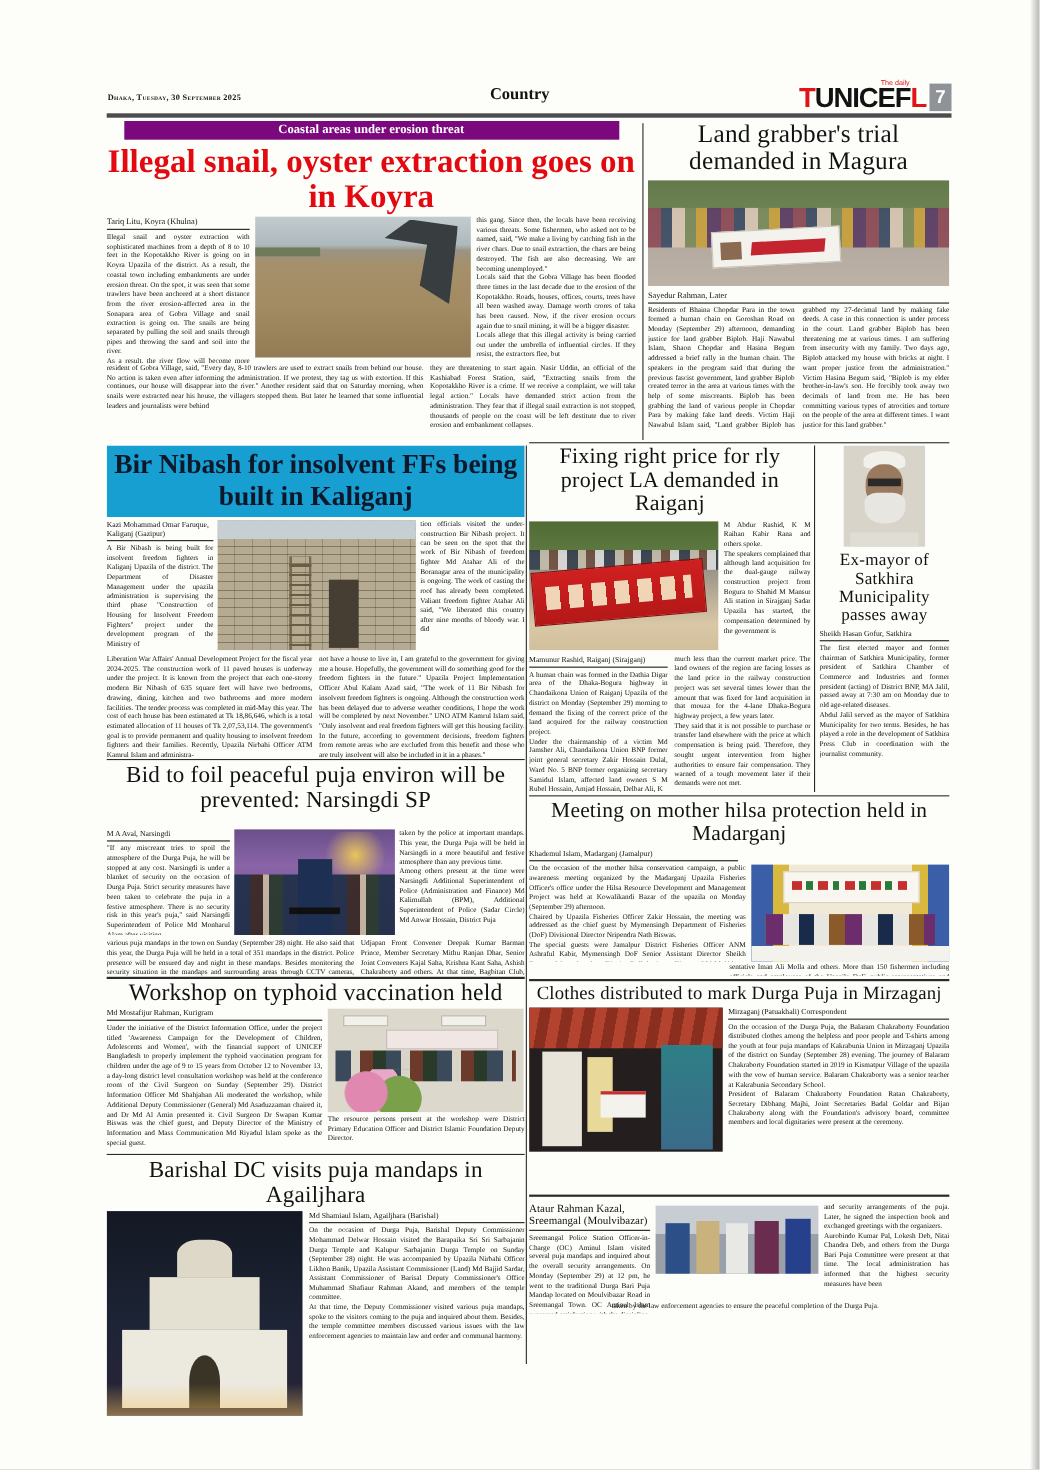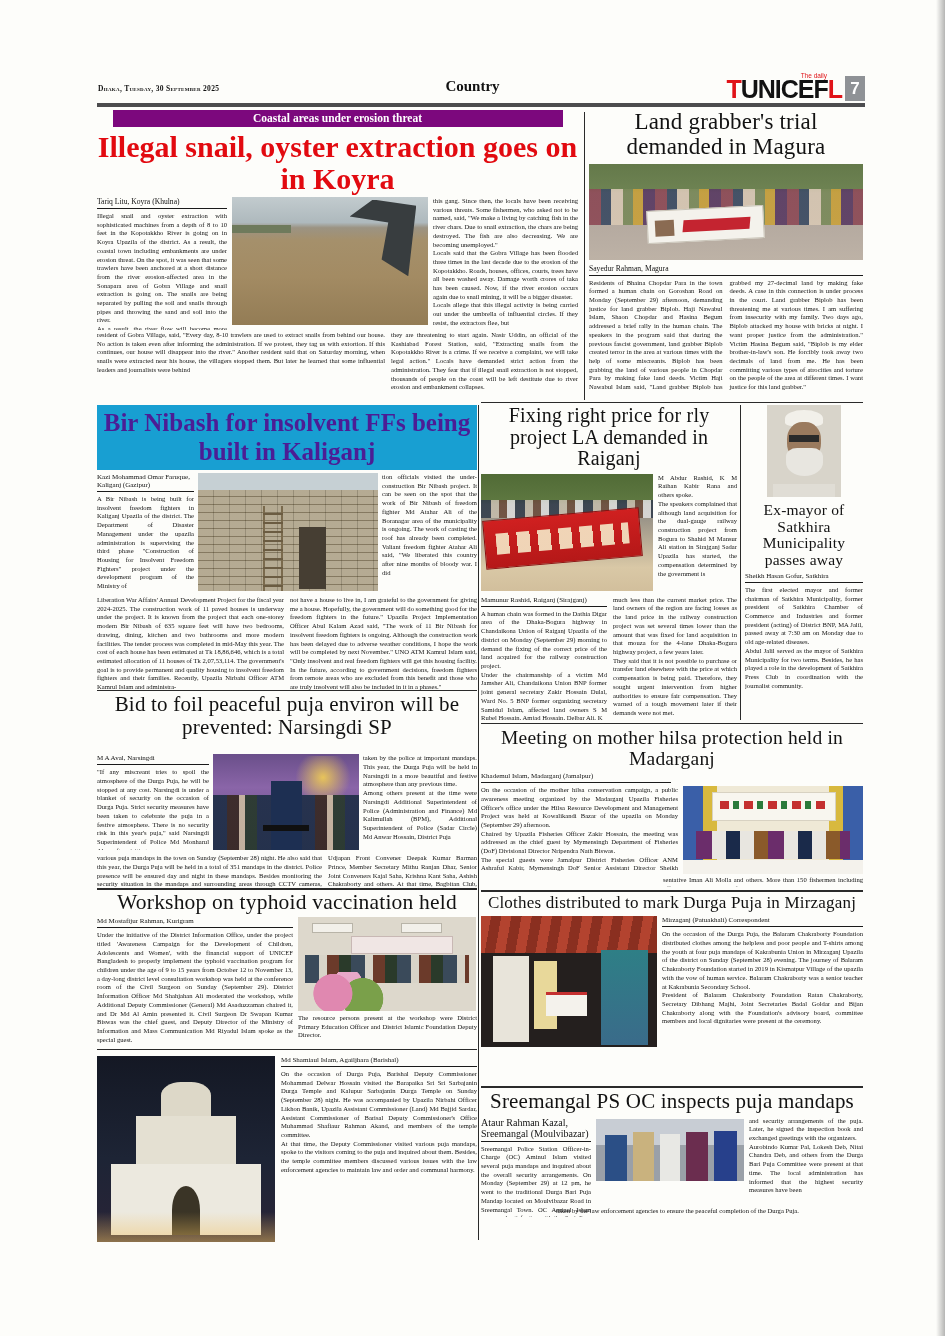--- a/index.html
+++ b/index.html
@@ -7,21 +7,21 @@
         font-family:"Liberation Serif",serif;color:#121212;}
   #page::after{content:"";position:absolute;top:0;right:0;width:9px;height:100%;
         background:linear-gradient(90deg,rgba(0,0,0,0),rgba(110,110,110,.5));pointer-events:none;}
   .art{position:absolute;overflow:hidden;}
   .txt{font-size:6.6px;line-height:1.32;text-align:justify;white-space:pre-line;overflow:hidden;}
   .byline{font-size:7.6px;border-bottom:1px solid #1a1a1a;padding-bottom:2px;margin-bottom:3px;}
   .hl-black{font-weight:400;text-align:center;line-height:1.08;letter-spacing:.2px;}
   .hl-red{color:#e20a10;font-weight:700;text-align:center;line-height:1.05;}
   .kicker{background:#7c087d;color:#fff;font-weight:700;text-align:center;
           font-size:11.5px;height:17px;line-height:17px;width:450px;margin:0 auto;}
-  .banner-blue{background:#189fd2;color:#4c1d95;font-weight:700;text-align:center;
+  .banner-blue{background:#189fd2;color:#0f172a;font-weight:700;text-align:center;
           font-size:25px;line-height:1.16;padding:3px 0 4px;}
   .row{display:flex;gap:5px;}
   .vr{position:absolute;width:1px;background:#2a2a2a;}
   .hrule{position:absolute;background:#2a2a2a;height:1px;}
   .hrule.thick{height:2px;}
   .headrule{position:absolute;left:97px;top:103px;width:768px;height:4px;background:#4c4c4e;}
   
   .dateline{position:absolute;left:98px;top:84px;font-size:7.5px;font-weight:700;font-variant:small-caps;letter-spacing:.3px;}
   .section-title{position:absolute;left:0;right:0;top:78px;text-align:center;font-size:15px;font-weight:700;}
   .masthead{position:absolute;right:80px;top:76px;width:180px;height:26px;text-align:right;}
@@ -139,21 +139,21 @@
 
   <article class="art" style="left:589px;top:110px;width:274px;height:292px;">
     <h2 class="hl-black" style="font-size:23px;margin:0;">Land grabber's trial demanded in Magura</h2>
     <div class="photo ph-magura" style="width:100%;height:96px;margin-top:4px;">
       <div class="m-crowd"></div>
       <div class="m-banner">
         <div class="m-red"></div>
         <div class="m-face"></div>
       </div>
     </div>
-    <div class="byline" style="margin-top:4px;">Sayedur Rahman, Magura</div>
+    <div class="byline" style="margin-top:4px;">Sayedur Rahman, Later</div>
     <div class="txt" style="columns:2;column-gap:7px;height:122px;">Residents of Bhaina Chopdar Para in the town formed a human chain on Goroshan Road on Monday (September 29) afternoon, demanding justice for land grabber Biplob. Haji Nawabul Islam, Shaon Chopdar and Hasina Begum addressed a brief rally in the human chain. The speakers in the program said that during the previous fascist government, land grabber Biplob created terror in the area at various times with the help of some miscreants. Biplob has been grabbing the land of various people in Chopdar Para by making fake land deeds. Victim Haji Nawabul Islam said, "Land grabber Biplob has grabbed my 27-decimal land by making fake deeds. A case in this connection is under process in the court. Land grabber Biplob has been threatening me at various times. I am suffering from insecurity with my family. Two days ago, Biplob attacked my house with bricks at night. I want proper justice from the administration." Victim Hasina Begum said, "Biplob is my elder brother-in-law's son. He forcibly took away two decimals of land from me. He has been committing various types of atrocities and torture on the people of the area at different times. I want justice for this land grabber."</div>
   </article>
 
   <article class="art" style="left:97px;top:405px;width:380px;height:285px;">
     <div class="banner-blue">Bir Nibash for insolvent FFs being built in Kaliganj</div>
     <div class="row" style="gap:4px;margin-top:3px;height:120px;">
       <div style="width:97px;flex:none;">
         <div class="byline" style="font-size:7px;">Kazi Mohammad Omar Faruque, Kaliganj (Gazipur)</div>
         <div class="txt" style="height:100px;">A Bir Nibash is being built for insolvent freedom fighters in Kaliganj Upazila of the district. The Department of Disaster Management under the upazila administration is supervising the third phase "Construction of Housing for Insolvent Freedom Fighters" project under the development program of the Ministry of</div>
       </div>
@@ -279,38 +279,38 @@
       </div>
       <div style="flex:1;">
         <div class="byline" style="font-size:7px;">Mirzaganj (Patuakhali) Correspondent</div>
         <div class="txt" style="height:116px;">On the occasion of the Durga Puja, the Balaram Chakraborty Foundation distributed clothes among the helpless and poor people and T-shirts among the youth at four puja mandaps of Kakrabunia Union in Mirzaganj Upazila of the district on Sunday (September 28) evening. The journey of Balaram Chakraborty Foundation started in 2019 in Kismatpur Village of the upazila with the vow of human service. Balaram Chakraborty was a senior teacher at Kakrabunia Secondary School.
 President of Balaram Chakraborty Foundation Ratan Chakraborty, Secretary Dibhang Majhi, Joint Secretaries Badal Goldar and Bijan Chakraborty along with the Foundation's advisory board, committee members and local dignitaries were present at the ceremony.</div>
       </div>
     </div>
   </article>
 
   <article class="art" style="left:97px;top:1052px;width:380px;height:248px;">
+    <h2 class="hl-black" style="font-size:21px;margin:0;">Barishal DC visits puja mandaps in Agailjhara</h2>
     <div class="row" style="gap:6px;margin-top:4px;">
       <div class="photo ph-agailjhara" style="width:178px;height:186px;">
         <div class="ag-t3"></div>
         <div class="ag-t2"></div>
         <div class="ag-t1"></div>
         <div class="ag-arch"></div>
         <div class="ag-glow"></div>
       </div>
       <div style="flex:1;">
         <div class="byline" style="font-size:7px;">Md Shamiaul Islam, Agailjhara (Barishal)</div>
         <div class="txt">On the occasion of Durga Puja, Barishal Deputy Commissioner Mohammad Delwar Hossain visited the Barapaika Sri Sri Sarbajanin Durga Temple and Kalupur Sarbajanin Durga Temple on Sunday (September 28) night. He was accompanied by Upazila Nirbahi Officer Likhon Banik, Upazila Assistant Commissioner (Land) Md Bajjid Sardar, Assistant Commissioner of Barisal Deputy Commissioner's Office Muhammad Shafiaur Rahman Akand, and members of the temple committee.
 At that time, the Deputy Commissioner visited various puja mandaps, spoke to the visitors coming to the puja and inquired about them. Besides, the temple committee members discussed various issues with the law enforcement agencies to maintain law and order and communal harmony.</div>
       </div>
     </div>
   </article>
 
   <article class="art" style="left:481px;top:1090px;width:382px;height:160px;">
-    <h2 class="hl-black" style="font-size:21px;margin:0;">Sreemangal PS OC inspects puja mandaps</h2>
     <div class="row" style="gap:5px;margin-top:4px;height:88px;">
       <div style="width:110px;flex:none;">
         <div class="byline" style="font-size:10px;">Ataur Rahman Kazal, Sreemangal (Moulvibazar)</div>
         <div class="txt" style="height:72px;">Sreemangal Police Station Officer-in-Charge (OC) Aminul Islam visited several puja mandaps and inquired about the overall security arrangements. On Monday (September 29) at 12 pm, he went to the traditional Durga Bari Puja Mandap located on Moulvibazar Road in Sreemangal Town. OC Aminul Islam expressed satisfaction with the discipline</div>
       </div>
       <div class="photo ph-sreemangal" style="width:148px;height:62px;margin-top:2px;">
         <div class="sm-p1"></div>
         <div class="sm-p2"></div>
         <div class="sm-p3"></div>
         <div class="sm-p4"></div>

